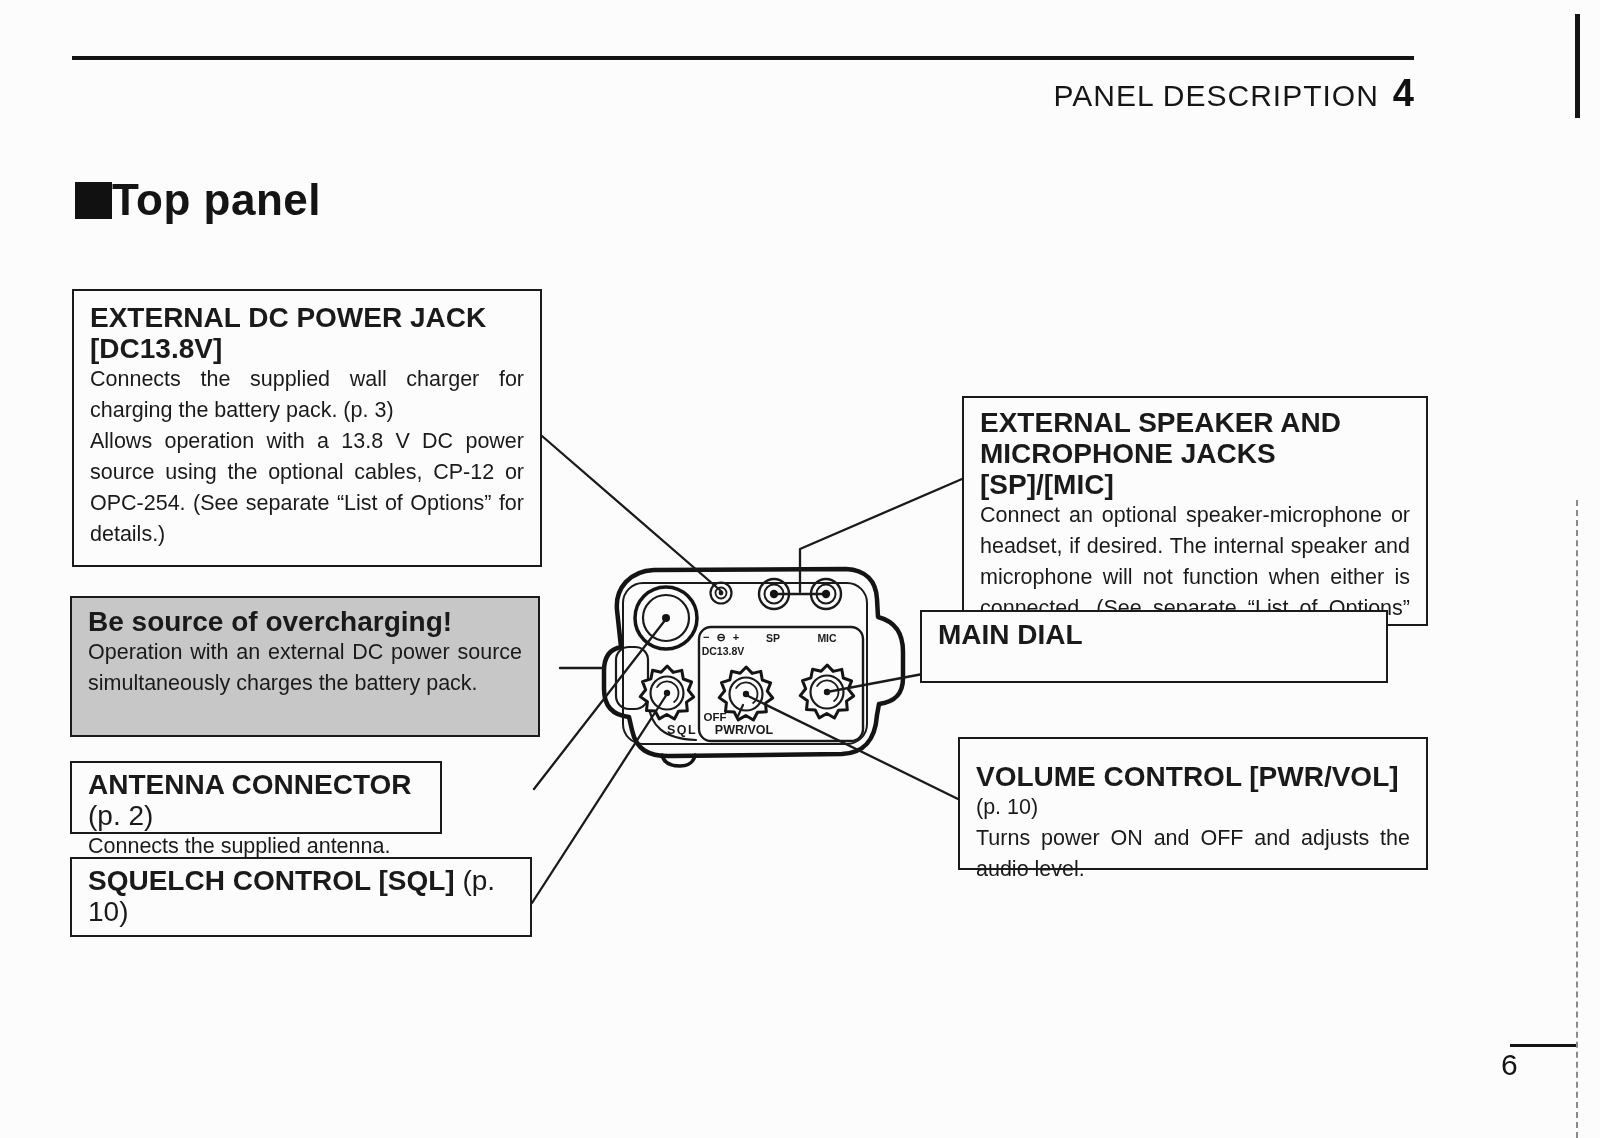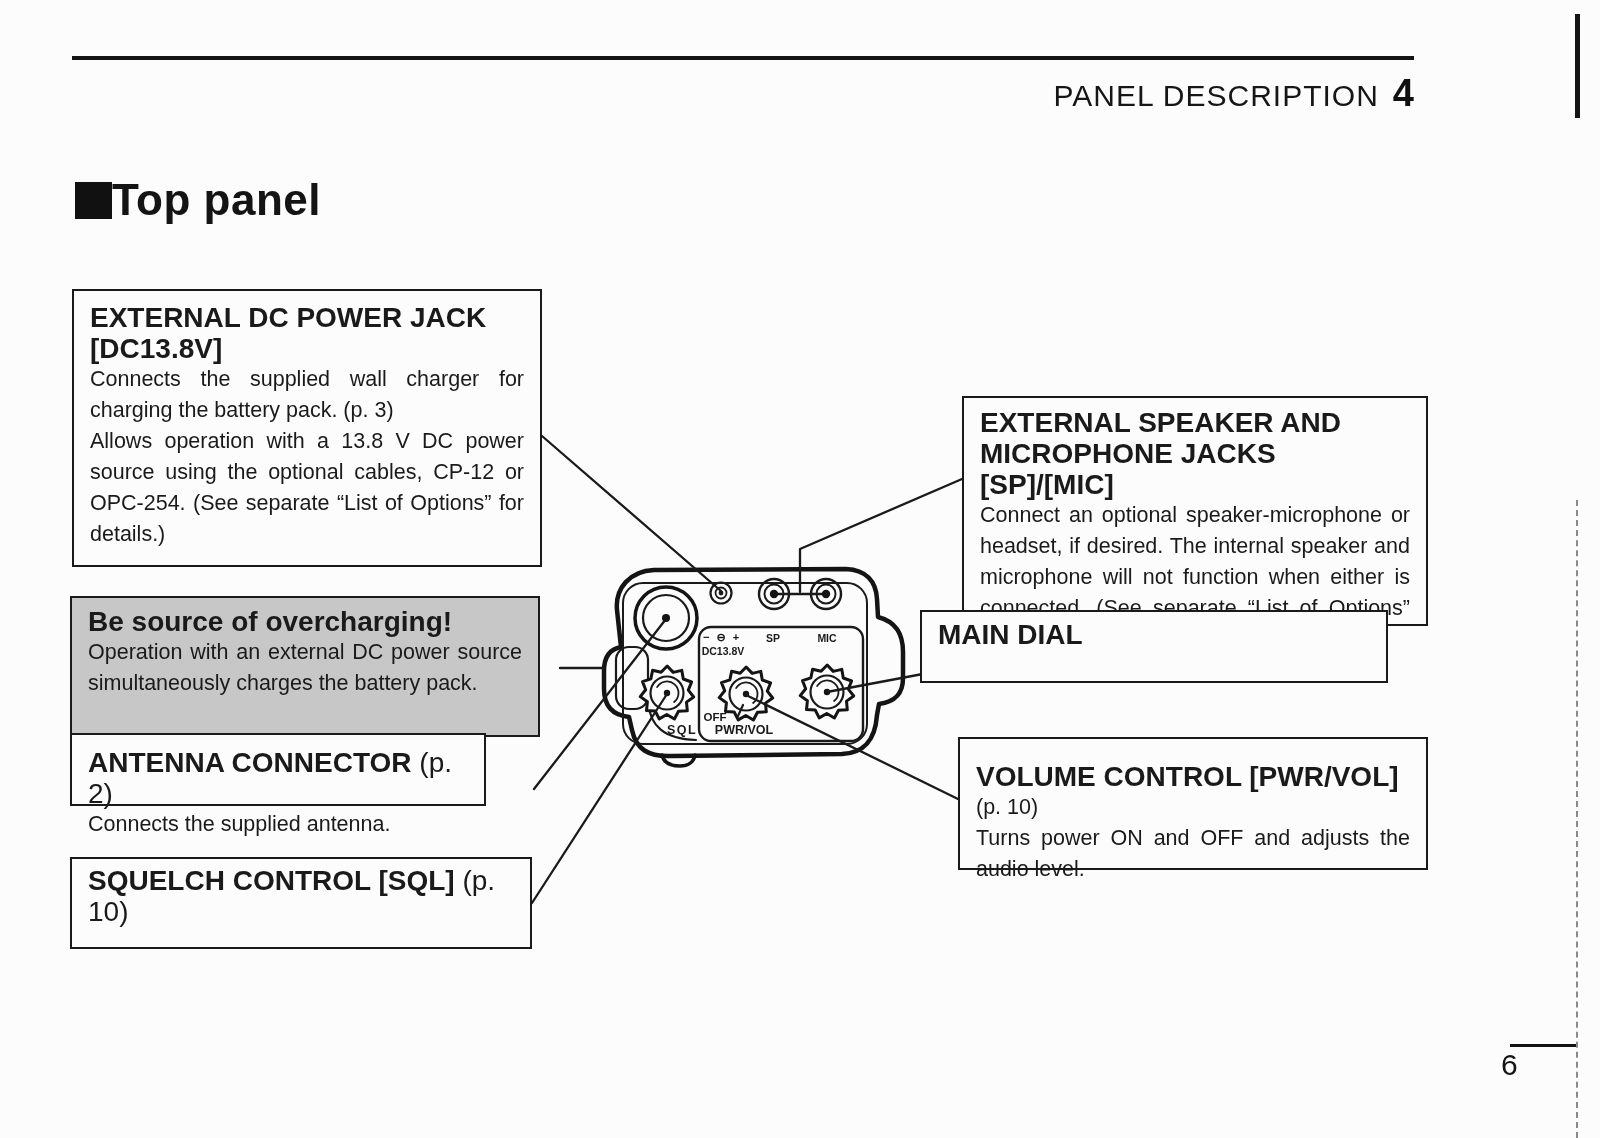--- a/index.html
+++ b/index.html
@@ -26,22 +26,22 @@
     font-size:21.5px; line-height:31px; text-align:justify; color:#1a1a1a;
   }
   .cbox .t { font-weight:bold; font-size:28px; text-align:left; }
   .cbox .ref { font-weight:normal; }
   .cbox p { margin:0; }
   .cbox p + p { }
 
   #box-dc      { left:72px;  top:289px; width:470px; height:278px; padding:11px 16px; }
   #box-warn    { left:70px;  top:596px; width:470px; height:141px; padding:8px 16px;
                  background:#c7c7c7; border-width:2.5px; }
-  #box-ant     { left:70px;  top:733px; width:416px; height:73px;  padding:12px 16px; }
-  #box-sql     { left:70px;  top:857px; width:462px; height:92px;  padding:6px 16px; }
+  #box-ant     { left:70px;  top:761px; width:372px; height:73px;  padding:6px 16px; }
+  #box-sql     { left:70px;  top:857px; width:462px; height:80px;  padding:6px 16px; }
   #box-spmic   { left:962px; top:356px; width:466px; height:230px; padding:9px 16px;margin-top:40px; }
   #box-dial    { left:920px; top:610px; width:468px; height:73px; padding:7px 16px; }
   #box-vol     { left:958px; top:737px; width:470px; height:133px; padding:22px 16px; }
 
   #diagram-svg { position:absolute; left:0; top:0; width:1600px; height:1138px; }
 
   .pagenum-rule { position:absolute; left:1510px; top:1044px; width:68px; height:3px; background:#141414; }
   .pagenum { position:absolute; left:1501px; top:1048px; font-size:30px; color:#141414; }
   .edge-bar { position:absolute; left:1575px; top:14px; width:5px; height:104px; background:#141414; }
   .edge-dash { position:absolute; left:1576px; top:500px; height:638px; width:0;

